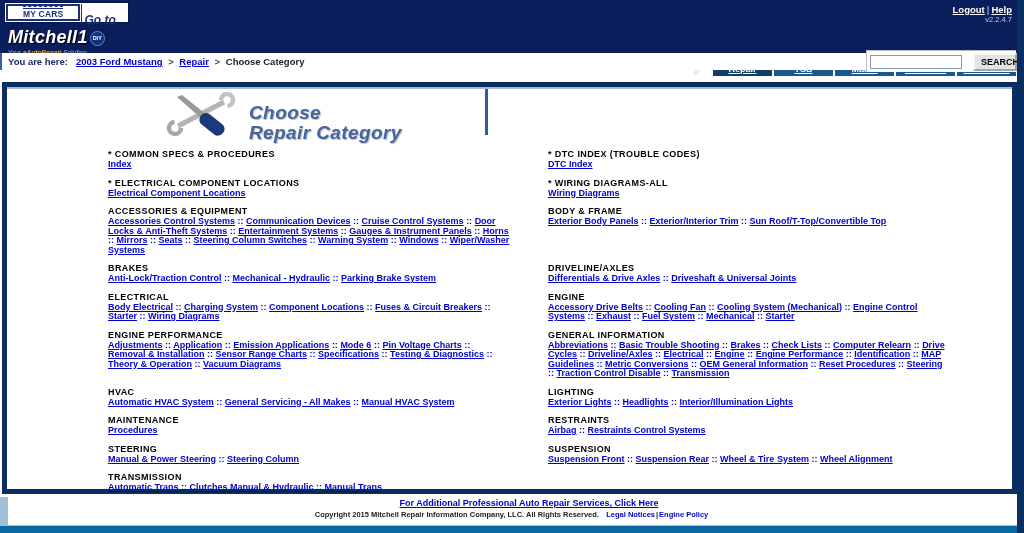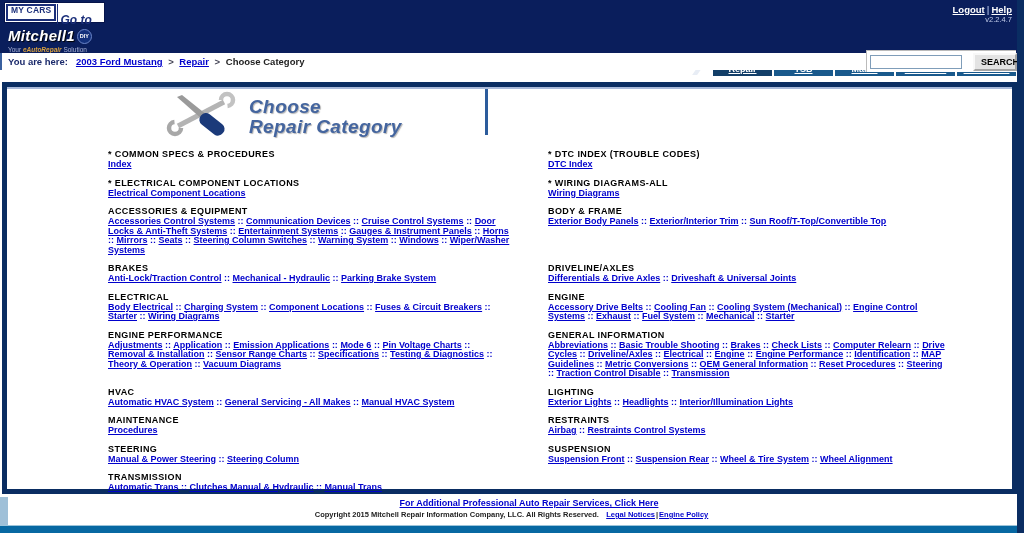--- a/index.html
+++ b/index.html
@@ -4,33 +4,33 @@
 <style>
   * { box-sizing: border-box; }
   html,body { margin:0; padding:0; width:1024px; height:533px; overflow:hidden;
     background:#fff; font-family:"Liberation Sans", sans-serif; position:relative; }
   a { cursor:pointer; }
 
   
   .topbar { position:absolute; top:0; left:0; width:1024px; height:24px; background:#0a1e5c; }
   .garage-btn { position:absolute; left:4px; top:2px; height:21px; background:#fff;
     border:1px solid #06144a; display:flex; align-items:stretch; }
-  .plate { border:2px solid #1b2f7a; margin:1px; padding:0 3px; display:flex; justify-content:center; }
+  .plate { border:2px solid #1b2f7a; margin:1px; padding:0 15px; display:flex; flex-direction:column; justify-content:center; }
   .plate-deco { height:3px; border-top:1px dashed #1b2f7a; border-bottom:1px solid #1b2f7a; margin-bottom:1px; }
   .plate-text { font-size:8.5px; font-weight:bold; color:#1b2f7a; line-height:9px; letter-spacing:0.2px; }
   .garage-label { width:46px; font-size:12px; font-style:italic; font-weight:bold; color:#1b2f7a;
     line-height:8.5px; padding:12px 2px; border-left:1px solid #1b2f7a; margin:1px 1px 13px 0; }
   .top-links { position:absolute; right:12px; top:4px; font-size:9.5px; font-weight:bold; color:#fff; }
   .top-links a { color:#fff; text-decoration:underline; }
   .top-links .tdiv { color:#8fa0cc; margin:0 2px; }
   .version { position:absolute; right:12px; top:15px; font-size:7.5px; color:#c3cdea; }
 
   .logobar { position:absolute; top:24px; left:0; width:1024px; height:29px; background:#0a1e5c; }
   .logo-wrap { position:absolute; left:8px; top:3px; }
-  .logo-text { font-size:15px; font-weight:bold; font-style:italic; color:#fff;
+  .logo-text { font-size:18px; font-weight:bold; font-style:italic; color:#fff;
     text-shadow:1px 1px 1px #000; letter-spacing:0.3px; }
   .logo-badge { display:inline-block; width:15px; height:15px; border-radius:50%;
     background:#12307c; border:1px solid #6b85c8; color:#fff; font-size:5.5px; font-weight:bold;
     text-align:center; line-height:13px; vertical-align:middle; margin-left:2px; }
   .tagline { font-size:6.5px; color:#aab4d8; line-height:7px; margin-top:1px; }
   .tagline .em { color:#d9a13f; font-weight:bold; font-style:italic; }
 
   
   .tabs { position:absolute; right:8px; top:36px; height:16px; display:flex; gap:2px;
     border-top:2px solid #8fa8cc; }
@@ -53,41 +53,41 @@
     border-top:1px solid #bbb; border-left:1px solid #bbb; display:flex; align-items:center;
     gap:11px; padding:0 3px; z-index:40; }
   .search-input { width:92px; height:14px; border:1px solid #7f9db9; font-size:9px; padding:0 2px; }
   .search-btn { width:44px; height:18px; font-size:9px; font-weight:bold; color:#000;
     background:#e3e3e3; border:2px outset #f8f8f8; font-family:"Liberation Sans", sans-serif; }
 
   
   .content { position:absolute; top:82px; left:2px; width:1015px; height:412px;
     background:#fff; border:5px solid #0a2d62; }
   .accent-line { position:absolute; top:0; left:0; width:100%; height:2px; background:#a9b9d9; }
-  .header-graphic { position:absolute; left:158px; top:4px; display:flex; align-items:center; }
+  .header-graphic { position:absolute; left:158px; top:4px; display:flex; align-items:flex-end; }
   .title-block { margin-left:12px; font-style:italic; font-weight:bold; font-size:19px;
     line-height:20px; color:#44659f; letter-spacing:0.4px; text-shadow:1px 1px 1px #b6b6b6; }
   .vbar { position:absolute; left:478px; top:2px; width:3px; height:46px; background:#2c5c9c; }
 
   .category-grid { position:absolute; top:62px; left:101px; display:grid;
     grid-template-columns:402px 398px; column-gap:38px; row-gap:8px; }
   .cat-heading { font-size:9px; font-weight:bold; color:#000; letter-spacing:0.4px;
     line-height:10px; margin:0 0 1px 0; }
   .cat-links { margin:0; font-size:9px; font-weight:bold; line-height:9.5px; }
   .cat-link { color:#0000cc; text-decoration:underline; }
   .lsep { color:#0000cc; text-decoration:none; }
 
   
   .footer { position:absolute; top:494px; left:0; width:1024px; height:31px; background:#fff;
     text-align:center; }
   .footer-band { position:absolute; left:0; top:497px; width:8px; height:28px; background:#9fc0d8; }
   .f-link { display:block; font-size:9px; font-weight:bold; color:#0000cc;
     text-decoration:underline; margin-top:4px;padding-left:34px; }
   .f-copy { font-size:7.5px; font-weight:bold; color:#222; margin-top:2px; }
-  .f-copy a { color:#0000cc; text-decoration:underline; margin:0 1px; }
+  .f-copy a { color:#0000cc; margin:0 1px; }
   .f-top { display:inline-block; font-size:9.5px; font-weight:bold; color:#0000cc;
     text-decoration:underline; margin-top:2px; }
   .bottombar { position:absolute; top:525px; left:0; width:1024px; height:8px;
     background:#0768a2; border-top:1px solid #9cc4da; }
   .right-frame { position:absolute; top:0; right:0; width:7px; height:533px;
     background:#0a2d62; z-index:50; }
 </style>
 </head>
 <body>
 

